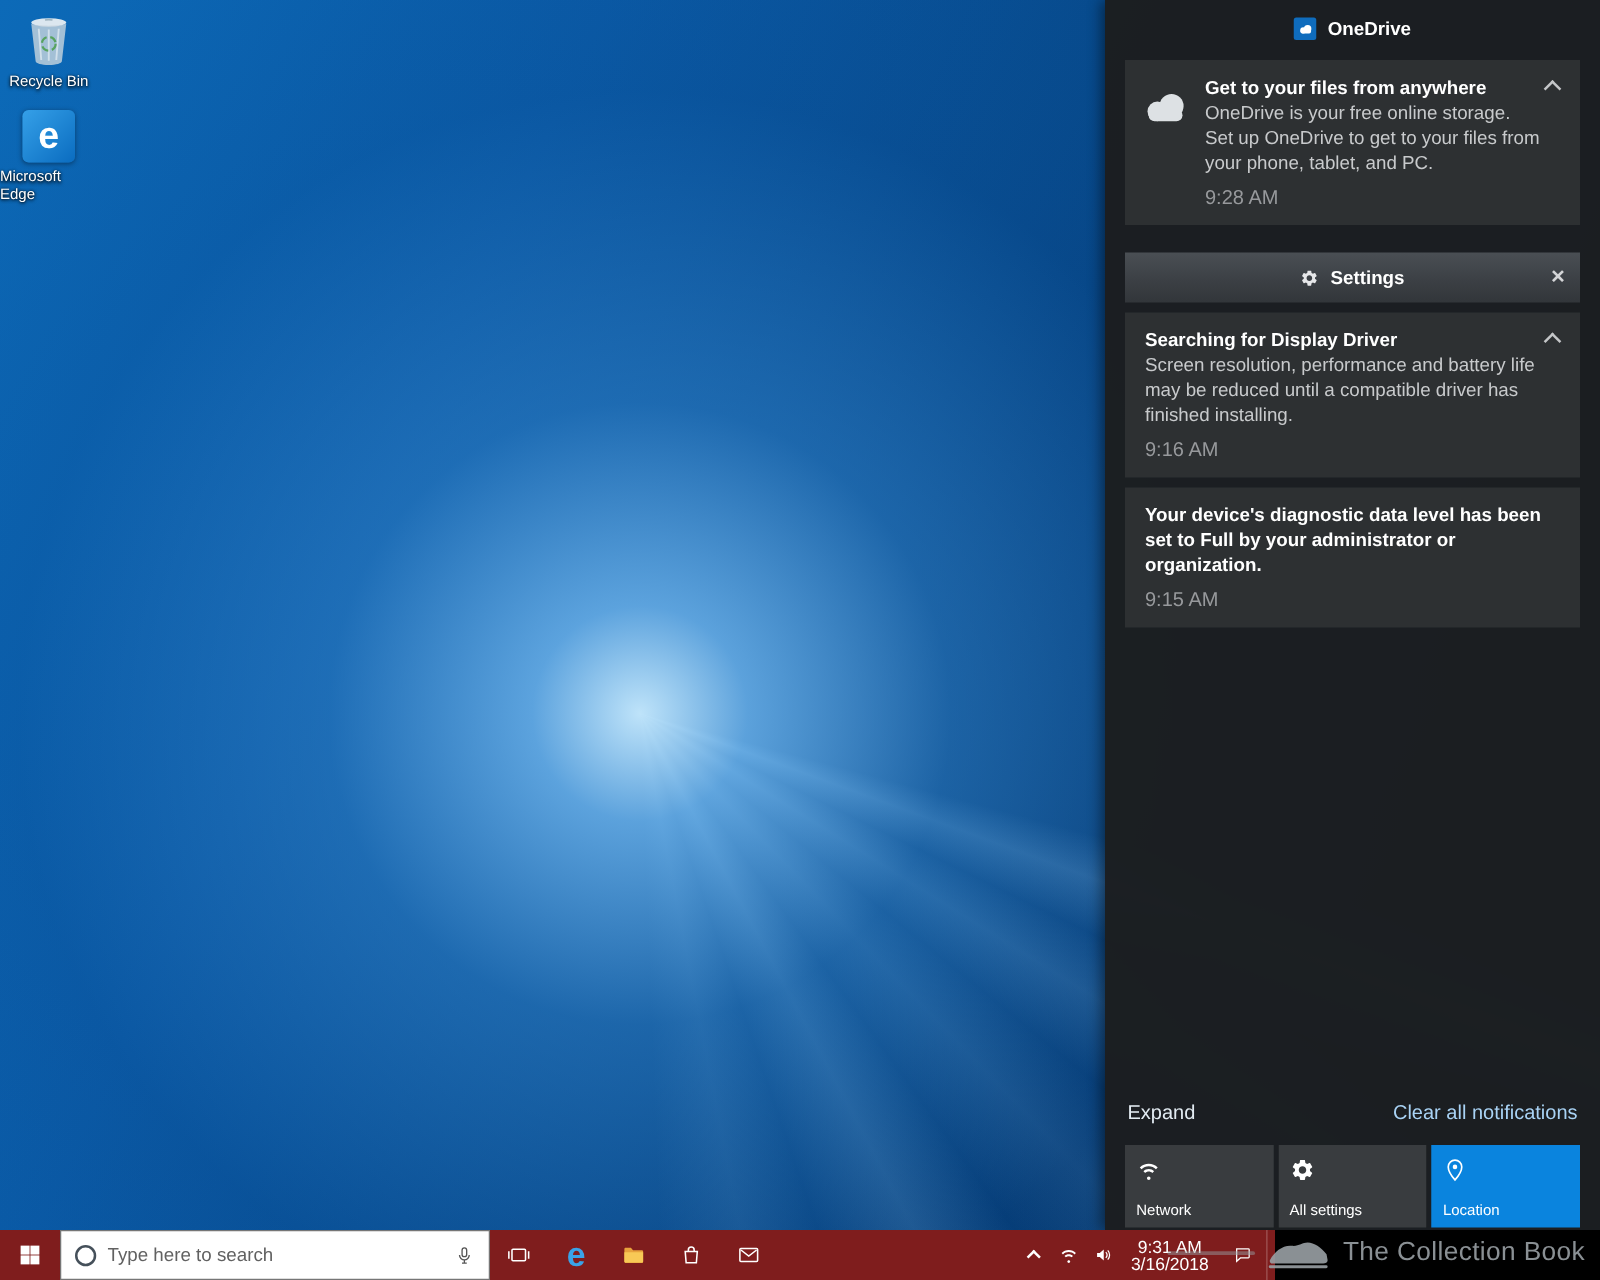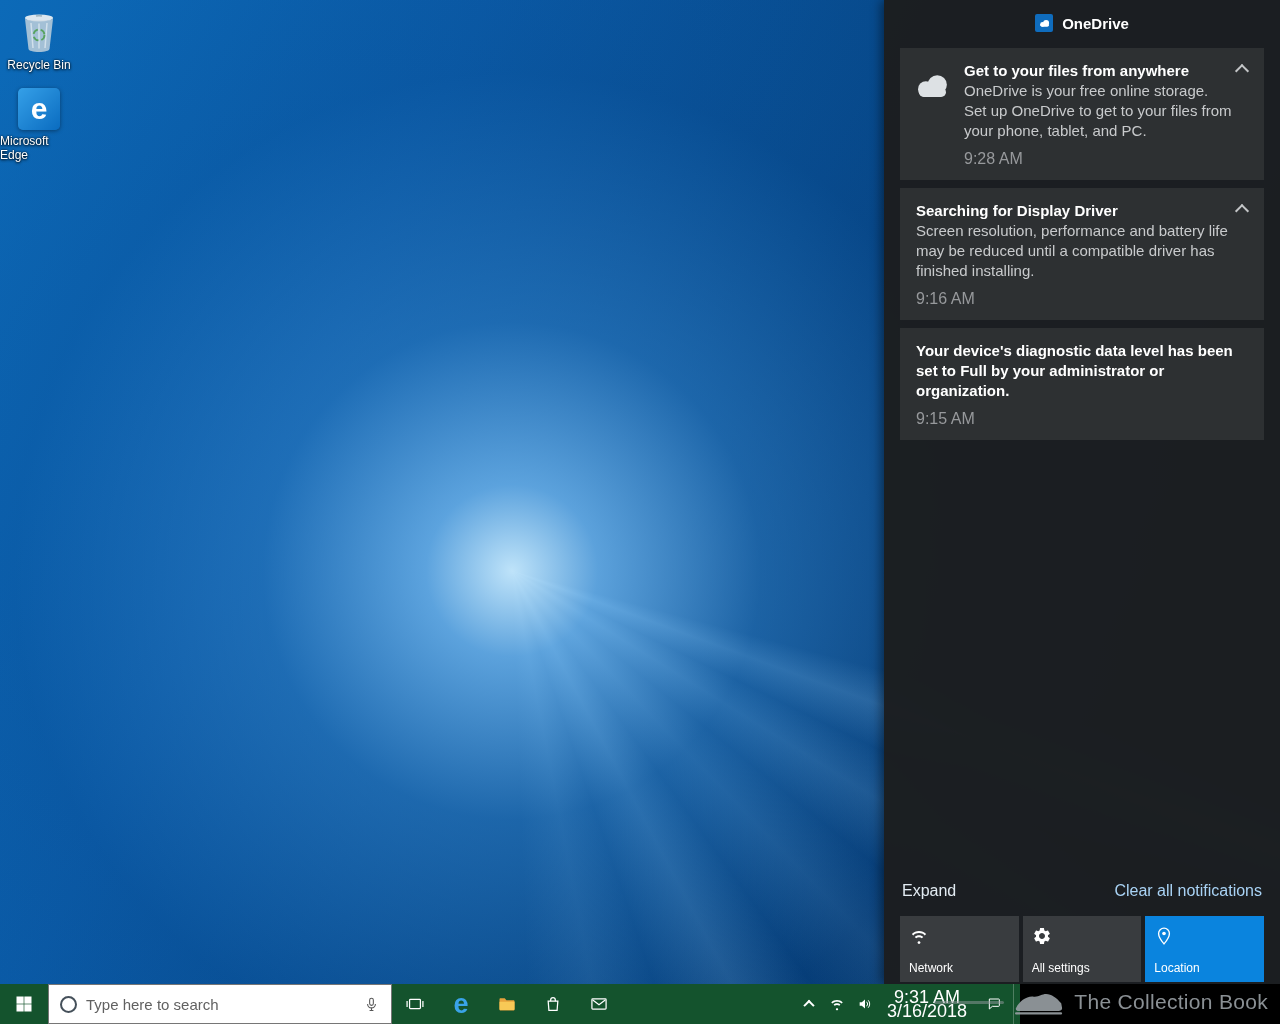--- a/index.html
+++ b/index.html
@@ -68,42 +68,42 @@
   .ac-link-expand { color:#e2ebf2; }
   .ac-link-clear  { color:#a9d3f5; }
 
   .ac-qa { position:absolute; left:16px; right:16px; bottom:2px; display:flex; gap:4px; }
   .qa-tile { flex:1; height:66px; background:#393c3f; position:relative; color:#fff; }
   .qa-icon { position:absolute; top:10px; left:9px; width:20px; height:20px; color:#fff; }
   .qa-label { position:absolute; left:9px; bottom:7px; font-size:12px; color:#fff; white-space:nowrap; }
 
   
   .taskbar { position:absolute; left:0; bottom:0; width:1020px; height:40px;
-    background:#14532d; display:flex; align-items:stretch; z-index:5; }
+    background:#7f1d1d; display:flex; align-items:stretch; z-index:5; }
   .tb-btn { width:48px; display:flex; align-items:center; justify-content:center;
     background:none; border:none; color:#fff; }
   .tb-app { width:46px; }
   .tb-btn svg { width:20px; height:20px; }
   .start-svg { width:17px; height:17px; fill:#fff; }
   .edge-letter { color:#3aa3e8; font-size:27px; font-weight:bold; line-height:1; }
 
   .search-box { width:344px; background:#fff; border:1px solid #767676;
     display:flex; align-items:center; padding:0 11px; gap:9px; }
   .cortana-ring { width:17px; height:17px; border-radius:50%; border:2px solid #45505a; flex:0 0 auto; }
   .search-input { flex:1; min-width:0; border:none; outline:none; background:transparent;
     font-size:15px; color:#333; font-family:inherit; }
   .search-input::placeholder { color:#616161; }
   .mic-svg { width:17px; height:17px; color:#555; flex:0 0 auto; }
 
   .tray { margin-left:auto; display:flex; align-items:center; }
   .tray-item { width:28px; height:40px; display:flex; align-items:center; justify-content:center; color:#fff; }
   .tray-item svg { width:16px; height:16px; }
   .chev-up { width:8px; height:8px; border-left:2px solid #fff; border-top:2px solid #fff;
     transform:rotate(45deg) translate(1px,1px); }
-  .clock { text-align:center; font-size:18px; color:#fff; line-height:14px; padding:0 8px; }
+  .clock { text-align:center; font-size:14px; color:#fff; line-height:14px; padding:0 8px; }
   .notif-btn { width:38px; }
   .show-desktop { width:7px; height:40px; border-left:1px solid rgba(255,255,255,.25); }
 
   
   .watermark { position:absolute; right:12px; bottom:1px; height:42px; z-index:9;
     display:flex; align-items:center; gap:7px; color:#9aa0a5; opacity:.9; pointer-events:none; }
   .wm-tail { width:70px; height:3px; background:rgba(150,156,161,.55); border-radius:2px; }
   .wm-logo { width:56px; height:32px; fill:#9aa0a5; }
   .wm-text { font-size:21px; letter-spacing:.3px; white-space:nowrap; }
 </style>
@@ -207,20 +207,27 @@
           </svg>
       </div>
       <div class="ac-card-content">
         <div class="ac-title">Get to your files from anywhere</div>
         <div class="ac-text">OneDrive is your free online storage. Set up OneDrive to get to your files from your phone, tablet, and PC.</div>
         <div class="ac-time">9:28 AM</div>
       </div>
       <div class="ac-chevron"></div>
     </div>
 
+    <div class="ac-group-header">
+      <svg class="gear-svg">
+          <use href="#sym-gear"></use>
+        </svg>
+      <span>Settings</span>
+      <span class="ac-close">×</span>
+    </div>
 
     <div class="ac-card">
       <div class="ac-title">Searching for Display Driver</div>
       <div class="ac-text">Screen resolution, performance and battery life may be reduced until a compatible driver has finished installing.</div>
       <div class="ac-time">9:16 AM</div>
       <div class="ac-chevron"></div>
     </div>
 
     <div class="ac-card">
       <div class="ac-title">Your device's diagnostic data level has been set to Full by your administrator or organization.</div>

